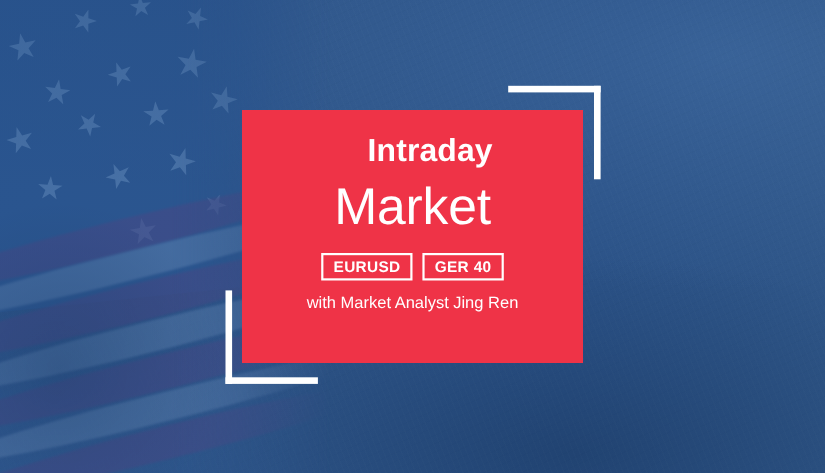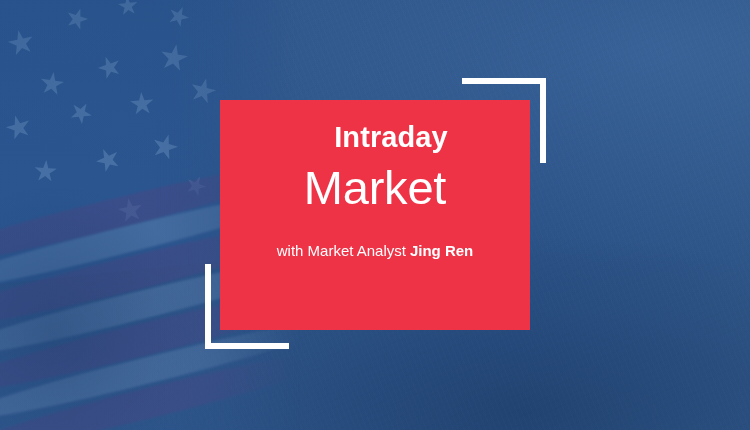--- a/index.html
+++ b/index.html
@@ -160,21 +160,21 @@
   }
 
   #byline {
     margin-top: 13px;
     color: #ffffff;
     font-size: 15px;
     line-height: 1;
     white-space: nowrap;
   }
   #byline .prefix { font-weight: normal; }
-  #byline .analyst { font-weight: bold; margin-left: 4px; text-align: right; }
+  #byline .analyst { font-weight: normal; margin-left: 4px; text-align: right; }
 </style>
 </head>
 <body>
 
 <div id="banner">
 
   <div class="bg-base"></div>
   <div class="bg-cloth"></div>
   <div class="bg-weave"></div>
 
@@ -222,20 +222,22 @@
 
   <div id="card">
 
     <div id="kicker">Intraday</div>
 
     <div id="title">
       <span class="line">Market</span>
     </div>
 
     <div id="tags">
+      <span class="tag">EURUSD</span>
+      <span class="tag">GER 40</span>
     </div>
 
     <div id="byline">
       <span class="prefix">with Market Analyst</span><span class="analyst">Jing Ren</span>
     </div>
 
   </div>
 </div>
 
 </body></html>

